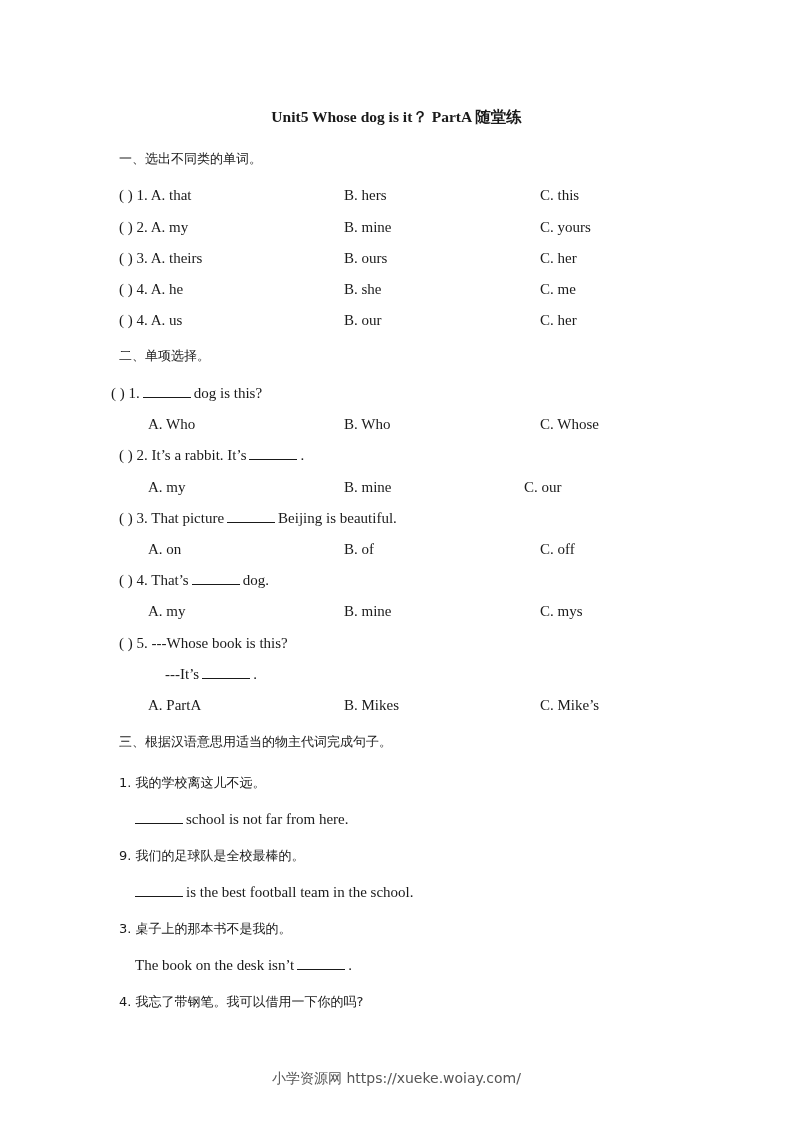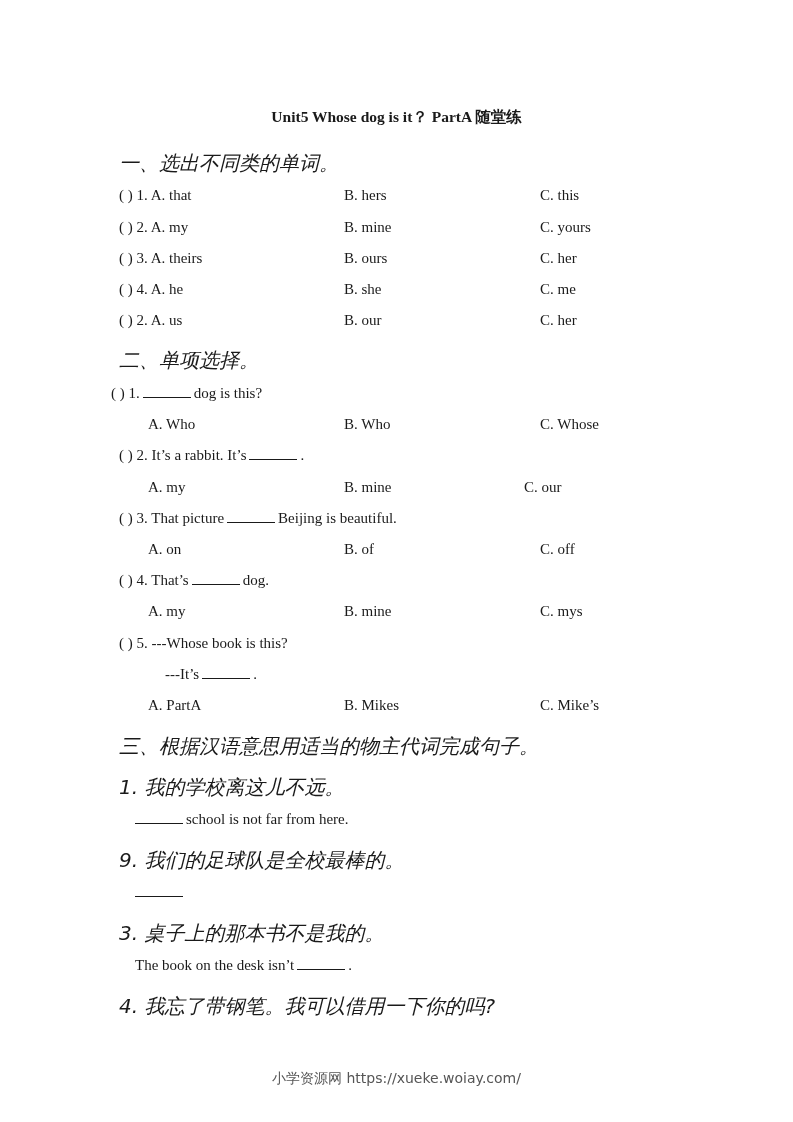--- a/index.html
+++ b/index.html
@@ -1,21 +1,21 @@
 <!DOCTYPE html>
 <html><head>
 <meta charset="utf-8">
 <style>
   html, body { margin: 0; padding: 0; background: #ffffff; }
   body { width: 793px; height: 1122px; position: relative; overflow: hidden; color: #1a1a1a;
          font-family: "Liberation Serif", "DejaVu Serif", serif; font-size: 15px; }
   .title { position: absolute; top: 107px; left: 0; width: 793px; text-align: center;
            font-weight: bold; font-size: 15.5px; }
   .abs { position: absolute; white-space: nowrap; }
-  .cn { font-family: "DejaVu Sans", sans-serif; font-size: 20px; font-style: italic; }
+  .cn { font-family: "DejaVu Sans", sans-serif; font-size: 13px; }
   .blank { display: inline-block; width: 48px; border-bottom: 1px solid #1a1a1a; height: 12px; vertical-align: baseline; margin: 0 3px; }
   .footer { position: absolute; top: 1070px; left: 0; width: 793px; text-align: center;
             font-family: "DejaVu Sans", sans-serif; font-size: 14px; color: #555; }
 </style>
 </head>
 <body>
 
 <div class="title">Unit5 Whose dog is it？ PartA 随堂练</div>
 
 <div class="abs cn" style="top:150px;left:119px">一、选出不同类的单词。</div>
@@ -29,21 +29,21 @@
 <div class="abs" style="top:219px;left:540px">C. yours</div>
 
 <div class="abs" style="top:250px;left:119px">(    ) 3. A. theirs</div>
 <div class="abs" style="top:250px;left:344px">B. ours</div>
 <div class="abs" style="top:250px;left:540px">C. her</div>
 
 <div class="abs" style="top:281px;left:119px">(    ) 4. A. he</div>
 <div class="abs" style="top:281px;left:344px">B. she</div>
 <div class="abs" style="top:281px;left:540px">C. me</div>
 
-<div class="abs" style="top:312px;left:119px">(    ) 2. A. us</div>
+<div class="abs" style="top:312px;left:119px">(    ) 4. A. us</div>
 <div class="abs" style="top:312px;left:344px">B. our</div>
 <div class="abs" style="top:312px;left:540px">C. her</div>
 
 <div class="abs cn" style="top:347px;left:119px">二、单项选择。</div>
 
 <div class="abs" style="top:385px;left:111px">
   <span>(    ) 1.</span><span class="blank"></span><span>dog is this?</span>
 </div>
 <div class="abs" style="top:416px;left:148px">A. Who</div>
 <div class="abs" style="top:416px;left:344px">B. Who</div>
@@ -80,21 +80,21 @@
 
 <div class="abs cn" style="top:733px;left:119px">三、根据汉语意思用适当的物主代词完成句子。</div>
 
 <div class="abs cn" style="top:774px;left:119px">1.  我的学校离这儿不远。</div>
 <div class="abs" style="top:811px;left:135px">
   <span class="blank" style="margin-left:0"></span><span>school is not far from here.</span>
 </div>
 
 <div class="abs cn" style="top:847px;left:119px">9.  我们的足球队是全校最棒的。</div>
 <div class="abs" style="top:884px;left:135px">
-  <span class="blank" style="margin-left:0"></span>
+  <span class="blank" style="margin-left:0"></span><span>is the best football team in the school.</span>
 </div>
 
 <div class="abs cn" style="top:920px;left:119px">3.  桌子上的那本书不是我的。</div>
 <div class="abs" style="top:957px;left:135px">
   <span>The book on the desk isn’t</span><span class="blank"></span><span>.</span>
 </div>
 
 <div class="abs cn" style="top:993px;left:119px">4.  我忘了带钢笔。我可以借用一下你的吗?</div>
 
 <div class="footer">小学资源网 https://xueke.woiay.com/</div>

